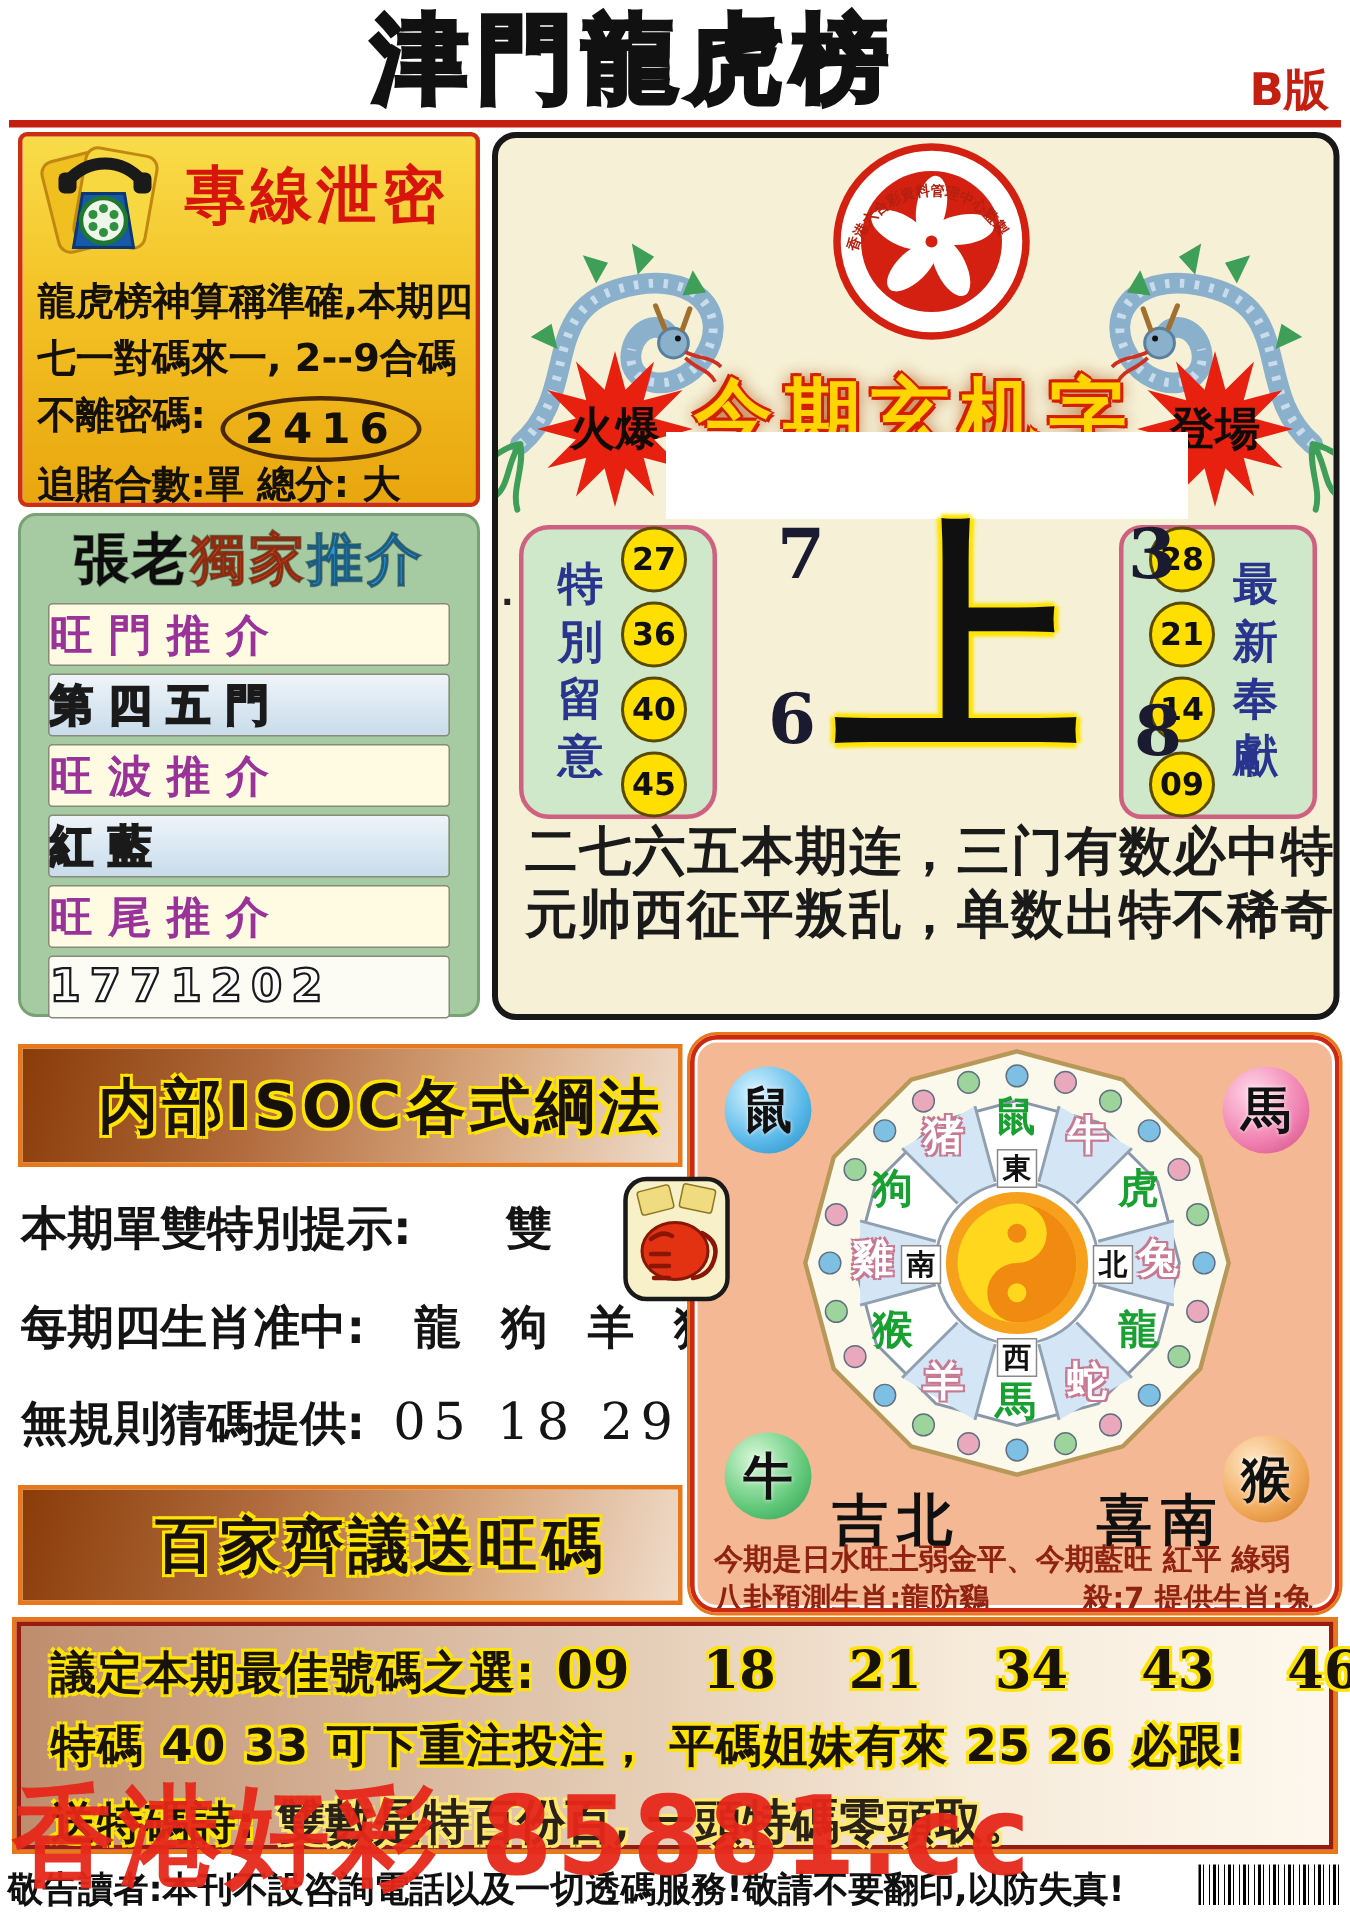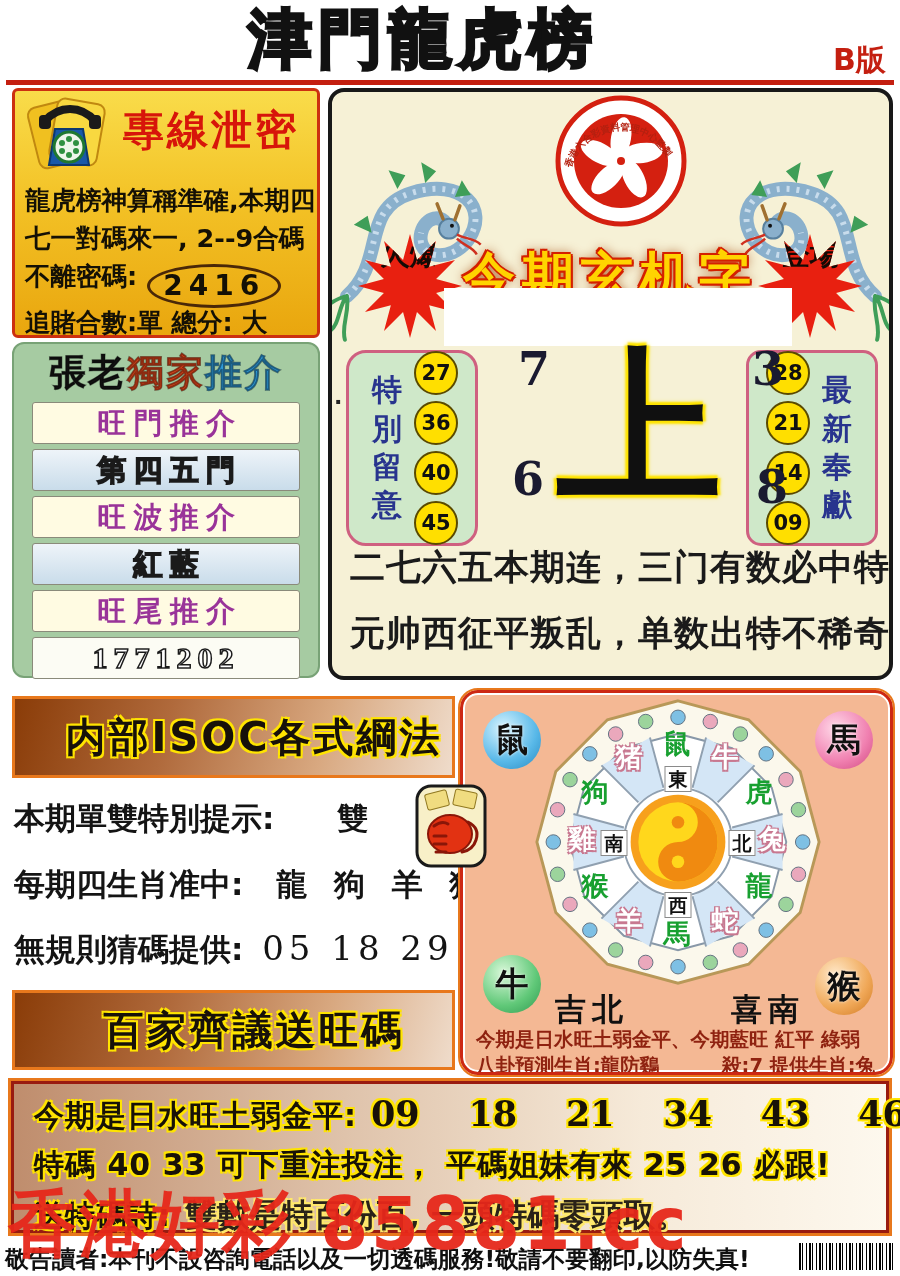--- a/index.html
+++ b/index.html
@@ -19,36 +19,36 @@
            background:linear-gradient(180deg,#f9dc4a 0%,#f3c226 45%,#e9a60e 100%);box-sizing:border-box;}
   .leak-title{left:108px;top:12px;font-size:41px;font-weight:900;color:#d7150a;
               font-family:"DejaVu Serif","Liberation Serif",serif;letter-spacing:3px;}
   .leak-line{left:10px;font-size:25.5px;font-weight:800;color:#141005;white-space:nowrap;}
   .leak-oval{display:inline-flex;justify-content:center;align-items:center;width:128px;height:38px;
              border:3px solid #4a2808;border-radius:50%;font-size:28px;font-weight:800;
              letter-spacing:6px;vertical-align:-10px;margin-left:10px;}
 
   
   .zhangbox{left:12px;top:342px;width:308px;height:336px;background:#a6cba2;border:2px solid #78a276;
-            border-radius:12px;box-sizing:border-box;padding:5px 18px;font-family:Liberation Serif, serif;}
+            border-radius:12px;box-sizing:border-box;padding:5px 18px;}
   .zhang-head{text-align:center;font-size:37px;font-weight:900;letter-spacing:2px;line-height:48px;
               -webkit-text-stroke:1px rgba(0,0,0,.4);}
   .zh1{color:#151515;} .zh2{color:#e8481c;} .zh3{color:#2e9ad8;}
-  .zrow{height:40px;line-height:40px;text-align:center;margin-top:5px;border:1px solid #8a8a7a;
+  .zrow{height:40px;line-height:40px;margin-top:5px;border:1px solid #8a8a7a;
         border-radius:3px;font-weight:900;overflow:hidden;}
   .zrow.cream{background:#fffbe2;color:#993399;font-size:29px;}
   .zrow.blue{background:linear-gradient(180deg,#eef4f9,#c9dcea);color:#fff;
              -webkit-text-stroke:1.5px #1a1a1a;font-size:29px;}
   .zrow.num{background:#fcfcf4;color:#fff;-webkit-text-stroke:1.5px #1a1a1a;font-size:30px;letter-spacing:6px;}
 
   
   .mainpanel{left:328px;top:88px;width:565px;height:592px;background:#f6f1d6;border:4px solid #181818;
              border-radius:16px;box-sizing:border-box;overflow:hidden;}
   .dragon{width:228px;height:215px;}
-  .burst{width:104px;height:104px;background:#e82010;display:flex;align-items:flex-start;justify-content:center;
+  .burst{width:104px;height:104px;background:#e82010;display:flex;align-items:center;justify-content:center;
          clip-path:polygon(50% 0%,56.7% 24.9%,75% 6.7%,68.4% 31.6%,93.3% 25%,75.1% 43.3%,100% 50%,
          75.1% 56.7%,93.3% 75%,68.4% 68.4%,75% 93.3%,56.7% 75.1%,50% 100%,43.3% 75.1%,25% 93.3%,
          31.6% 68.4%,6.7% 75%,24.9% 56.7%,0% 50%,24.9% 43.3%,6.7% 25%,31.6% 31.6%,25% 6.7%,43.3% 24.9%);}
   .burst span{font-size:30px;font-weight:900;color:#140a05;}
   .headline{left:50%;top:150px;transform:translateX(-50%);font-size:52px;font-weight:900;color:#ffd400;
             letter-spacing:7px;white-space:nowrap;
             text-shadow:2px 0 0 #d42000,-2px 0 0 #d42000,0 2px 0 #d42000,0 -2px 0 #d42000,
                         2px 2px 0 #d42000,-2px -2px 0 #d42000,0 0 12px #a04000;}
   .whiterect{left:112px;top:196px;width:348px;height:58px;background:#ffffff;}
   .dots{left:2px;top:292px;font-size:22px;font-weight:700;color:#222;letter-spacing:5px;}
@@ -87,21 +87,21 @@
   .ball.horse{background:radial-gradient(circle at 35% 30%,#ffd8e8,#f080b0 60%,#d04880);}
   .ball.ox{background:radial-gradient(circle at 35% 30%,#d8f8d8,#60c878 60%,#2f9850);}
   .ball.monkey{background:radial-gradient(circle at 35% 30%,#ffe8c8,#f0a858 60%,#d07820);}
   .wheelwrap{left:66px;top:4px;width:298px;height:290px;}
   .wheel-animal{position:absolute;transform:translate(-50%,-50%);font-size:27px;font-weight:900;}
   .wa-g{color:#18a030;}
   .wa-p{color:#fff;text-shadow:-1.5px -1.5px 0 #c87890,1.5px -1.5px 0 #c87890,
         -1.5px 1.5px 0 #c87890,1.5px 1.5px 0 #c87890;}
   .dirchip{position:absolute;transform:translate(-50%,-50%);background:#ffffff;border:1px solid #8a8a8a;
            padding:0 3px;font-size:19px;font-weight:800;color:#111;line-height:24px;}
-  .luck{position:absolute;font-size:31px;font-weight:900;color:#101010;letter-spacing:6px;}
+  .luck{position:absolute;font-size:37px;font-weight:900;color:#101010;letter-spacing:6px;}
   .zline{position:absolute;font-size:19.5px;font-weight:800;color:#8f2210;white-space:nowrap;}
 
   
   .consensus{left:8px;top:1078px;width:884px;height:158px;box-sizing:border-box;border:3px solid #e8781c;}
   .consensus-inner{width:100%;height:100%;box-sizing:border-box;border:3px solid #991b10;
        background:linear-gradient(90deg,#bf8d6d 0%,#dfc3ab 38%,#f6ead9 72%,#fdf8ee 100%);
        padding:9px 20px;}
   .c-line{display:flex;align-items:baseline;gap:14px;white-space:nowrap;margin-bottom:8px;}
   .c-label{font-size:30px;font-weight:900;color:#181208;letter-spacing:1px;
        text-shadow:-2px -2px 0 #ffe400,2px -2px 0 #ffe400,-2px 2px 0 #ffe400,2px 2px 0 #ffe400;}
@@ -242,21 +242,21 @@
       <div class="pill-label">最新奉獻</div>
     </div>
 
     <div class="abs cornernum" style="left:178px;top:250px;">7</div>
     <div class="abs cornernum" style="left:412px;top:250px;">3</div>
     <div class="abs cornernum" style="left:172px;top:360px;">6</div>
     <div class="abs cornernum" style="left:416px;top:368px;">8</div>
     <div class="abs mystery">上</div>
 
     <div class="abs poem" style="top:452px;">二七六五本期连，三门有数必中特</div>
-    <div class="abs poem" style="top:518px;">元帅西征平叛乱，单数出特不稀奇</div>
+    <div class="abs poem" style="top:494px;">元帅西征平叛乱，单数出特不稀奇</div>
   </div>
 
   <div class="abs isoc">
     <div class="banner" style="position:absolute;left:0;top:8px;">
       <span>内部ISOC各式綱法</span>
     </div>
     <div class="isoc-line" style="top:110px;">
       <span>本期單雙特別提示:</span>
       <span style="margin-left:52px;">雙</span>
     </div>
@@ -359,21 +359,21 @@
     <div class="zline" style="left:13px;top:333px;">今期是日水旺土弱金平、今期藍旺 紅平 綠弱</div>
     <div class="zline" style="left:13px;top:359px;">
       <span>八卦預測生肖:龍防鷄</span>
       <span style="margin-left:56px;">殺:7  提供生肖:兔</span>
     </div>
   </div>
 
   <div class="abs consensus">
     <div class="consensus-inner">
       <div class="c-line">
-        <span class="c-label">今期是日水旺土弱金平:</span>
+        <span class="c-label">議定本期最佳號碼之選:</span>
         <span class="c-nums">09    18    21    34    43    46</span>
       </div>
       <div class="c-line">
         <span class="c-label">特碼 40 33 可下重注投注， 平碼姐妹有來 25 26 必跟!</span>
       </div>
       <div class="c-line">
         <span class="c-label">送特碼詩:</span>
         <span class="c-poem">雙數是特百份百, 一頭特碼零頭取。</span>
       </div>
     </div>

